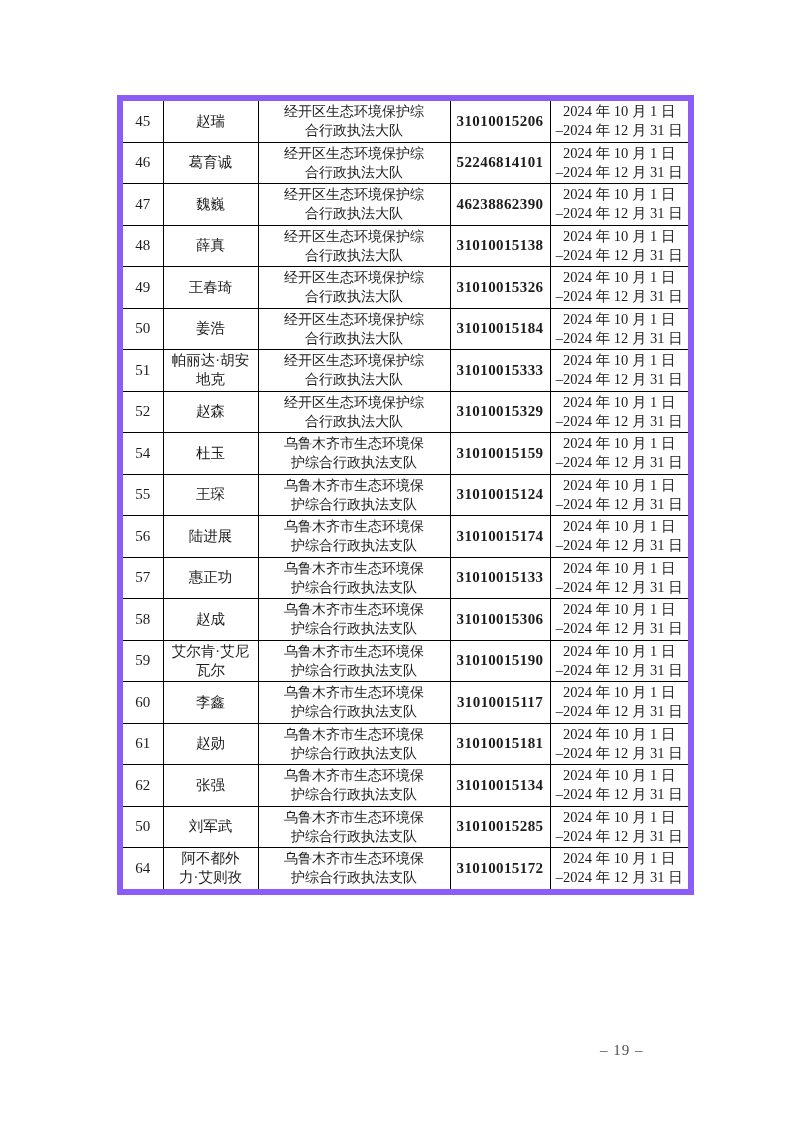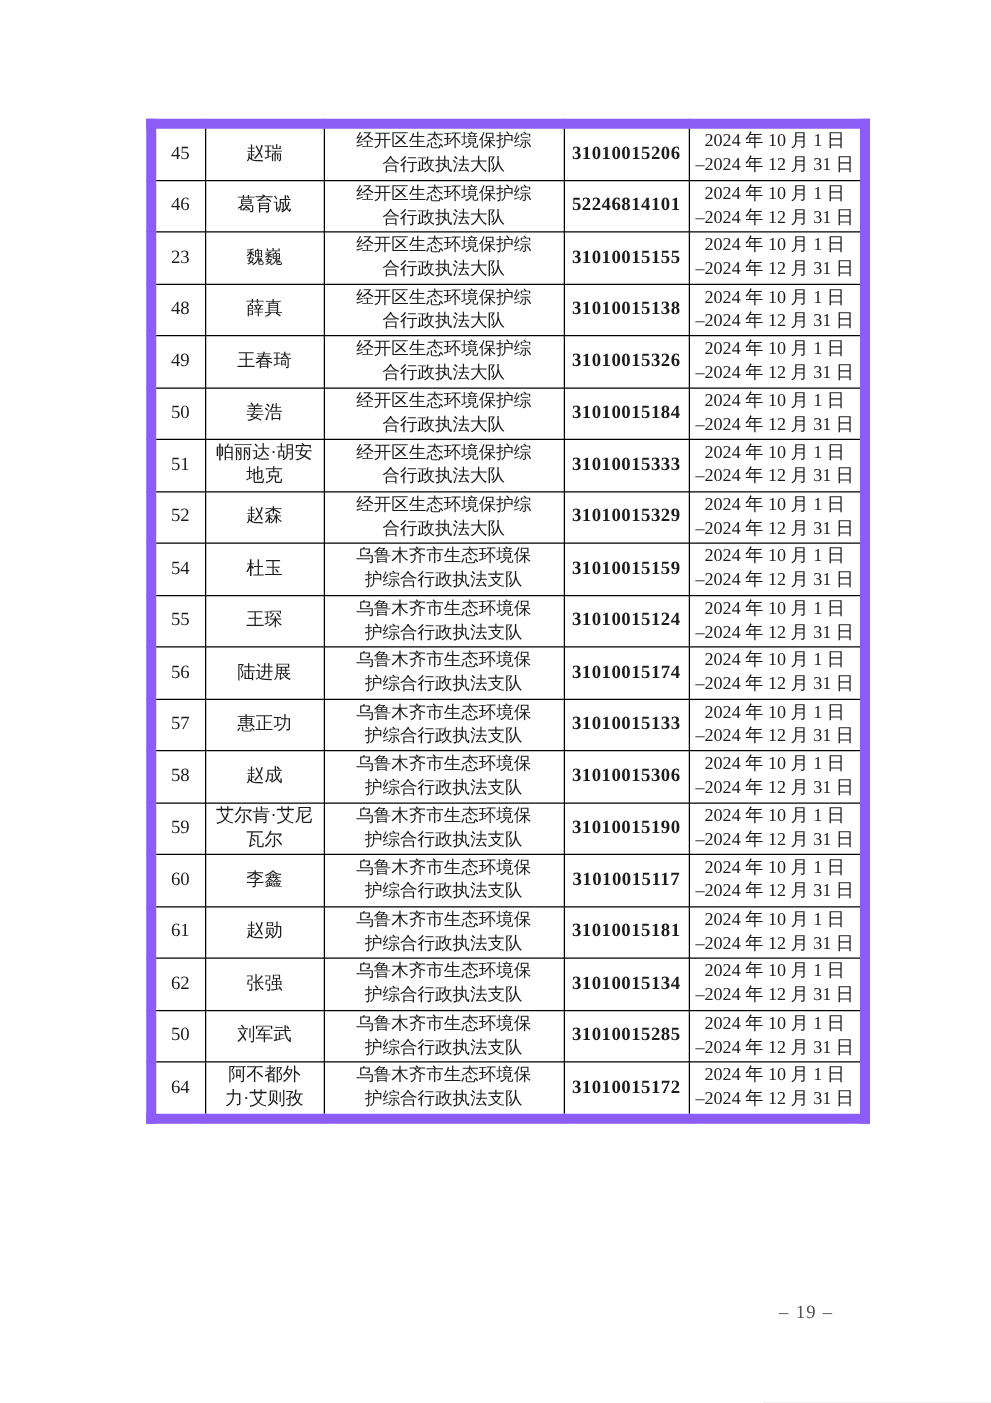--- a/index.html
+++ b/index.html
@@ -17,21 +17,21 @@
     font-family: "Liberation Serif", "DejaVu Serif", serif;
     color: #1c1c1c;
   }
   table.roster {
     position: absolute;
     left: 117px;
     top: 95px;
     width: 571px;
     border-collapse: collapse;
     table-layout: fixed;
-    border: 8px solid #8b5cf6;
+    border: 6px solid #8b5cf6;
   }
   table.roster td {
     border: 1px solid #000;
     height: 40.5px; 
     padding: 0 2px;
     text-align: center;
     vertical-align: middle;
     white-space: pre-line;
     line-height: 19px;
     overflow: hidden;
@@ -39,21 +39,21 @@
   td.col-seq    { font-size: 15px; }
   td.col-name   { font-size: 14.5px; }
   td.col-org    { font-size: 14px; line-height: 19.5px; }
   td.col-id     { font-size: 15px; letter-spacing: 0.4px; font-weight: bold; }
   td.col-period { font-size: 14.5px; line-height: 20px; }
   .pagenum {
     position: absolute;
     left: 600px;
     top: 1042px;
     width: 90px;
-    text-align: center;
+    text-align: left;
     font-size: 15px;
     color: #4f4f4f;
     letter-spacing: 1px;
   }
 </style>
 </head>
 <body>
 
 <div class="page">
 
@@ -78,25 +78,25 @@
         <tr>
           <td class="col-seq">46</td>
           <td class="col-name">葛育诚</td>
           <td class="col-org">经开区生态环境保护综
 合行政执法大队</td>
           <td class="col-id">52246814101</td>
           <td class="col-period">2024 年 10 月 1 日
 –2024 年 12 月 31 日</td>
         </tr>
         <tr>
-          <td class="col-seq">23</td>
+          <td class="col-seq">47</td>
           <td class="col-name">魏巍</td>
           <td class="col-org">经开区生态环境保护综
 合行政执法大队</td>
-          <td class="col-id">31010015155</td>
+          <td class="col-id">46238862390</td>
           <td class="col-period">2024 年 10 月 1 日
 –2024 年 12 月 31 日</td>
         </tr>
         <tr>
           <td class="col-seq">48</td>
           <td class="col-name">薛真</td>
           <td class="col-org">经开区生态环境保护综
 合行政执法大队</td>
           <td class="col-id">31010015138</td>
           <td class="col-period">2024 年 10 月 1 日

